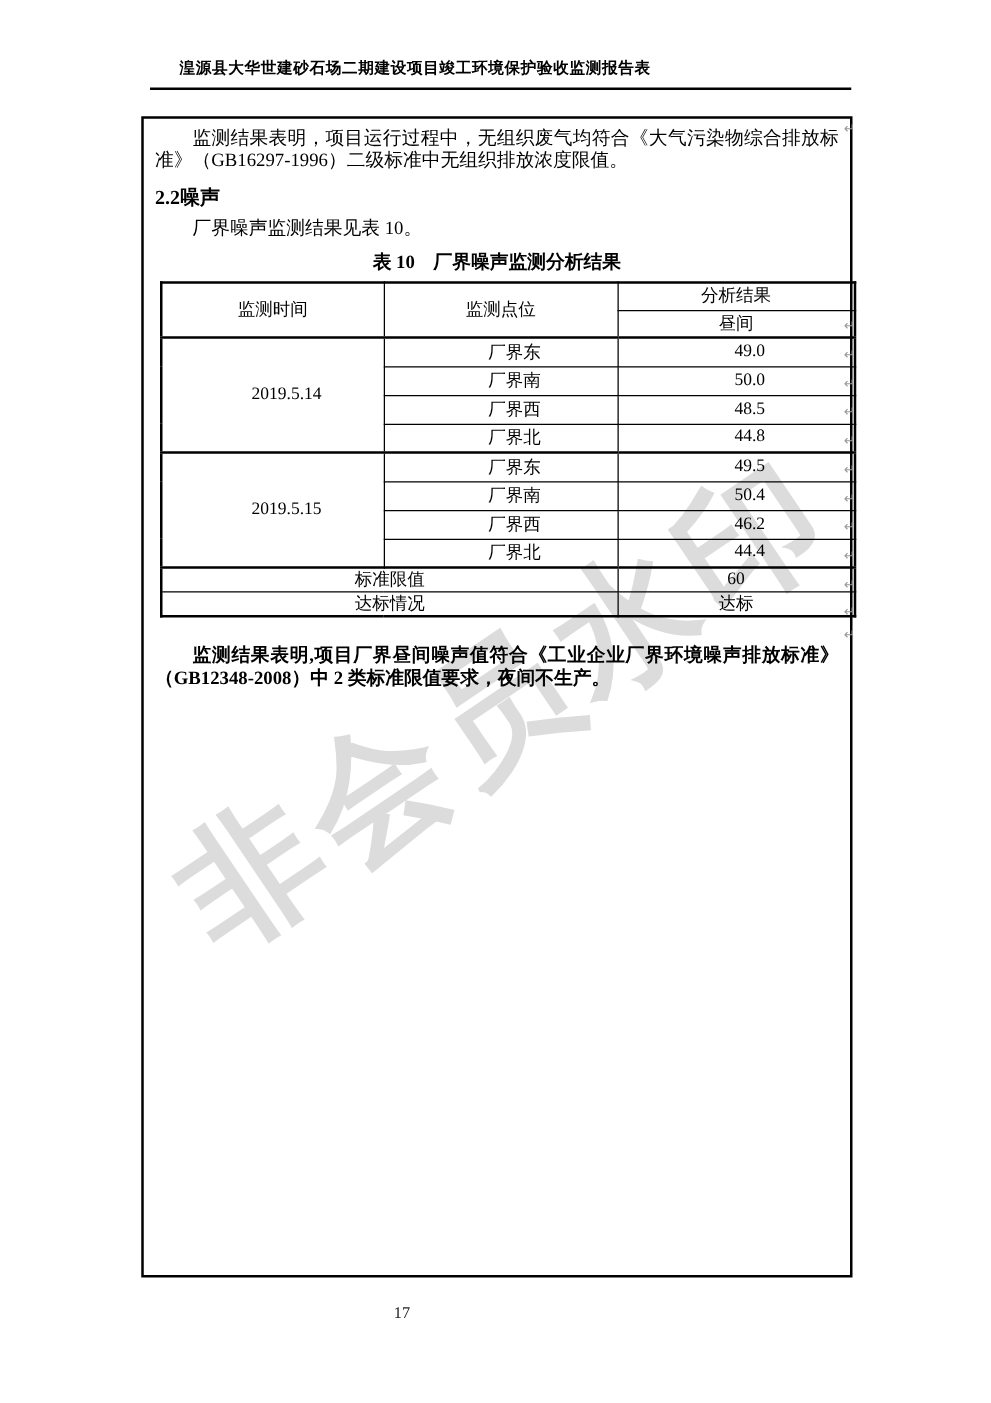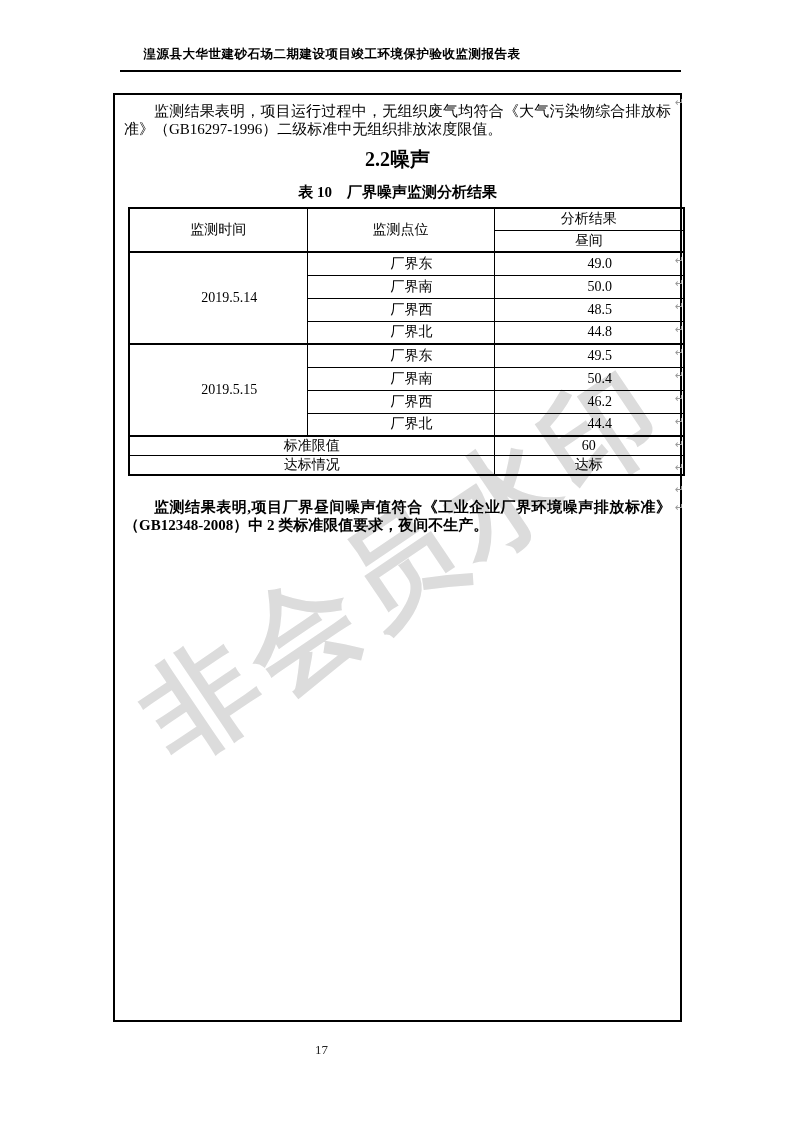--- a/index.html
+++ b/index.html
@@ -62,25 +62,24 @@
     padding: 7px 9px 0 9px;
   }
 
   .para {
     font-size: 15px;
     line-height: 18px;
     text-align: justify;
     text-indent: 2em;
   }
   .section-heading {
-    font-size: 20px;
+    font-size: 16px;
     font-weight: bold;
     line-height: 30px;
     margin-top: 6px;
-    text-align: center;
   }
   .table-title {
     text-align: center;
     font-size: 15px;
     font-weight: bold;
     line-height: 24px;
     margin-top: 6px;
   }
 
   
@@ -135,20 +134,21 @@
 
 <div class="doc-header">湟源县大华世建砂石场二期建设项目竣工环境保护验收监测报告表</div>
 <div class="header-rule"></div>
 
 <div class="content-box">
 
   <p class="para">监测结果表明，项目运行过程中，无组织废气均符合《大气污染物综合排放标准》（GB16297-1996）二级标准中无组织排放浓度限值。</p>
 
   <div class="section-heading">2.2噪声</div>
 
+  <p class="para">厂界噪声监测结果见表 10。</p>
 
   <div class="table-title">表 10　厂界噪声监测分析结果</div>
 
   <table class="noise">
     <colgroup>
         <col style="width:178px">
         <col style="width:187px">
         <col style="width:190px">
       </colgroup>
     <tbody>

